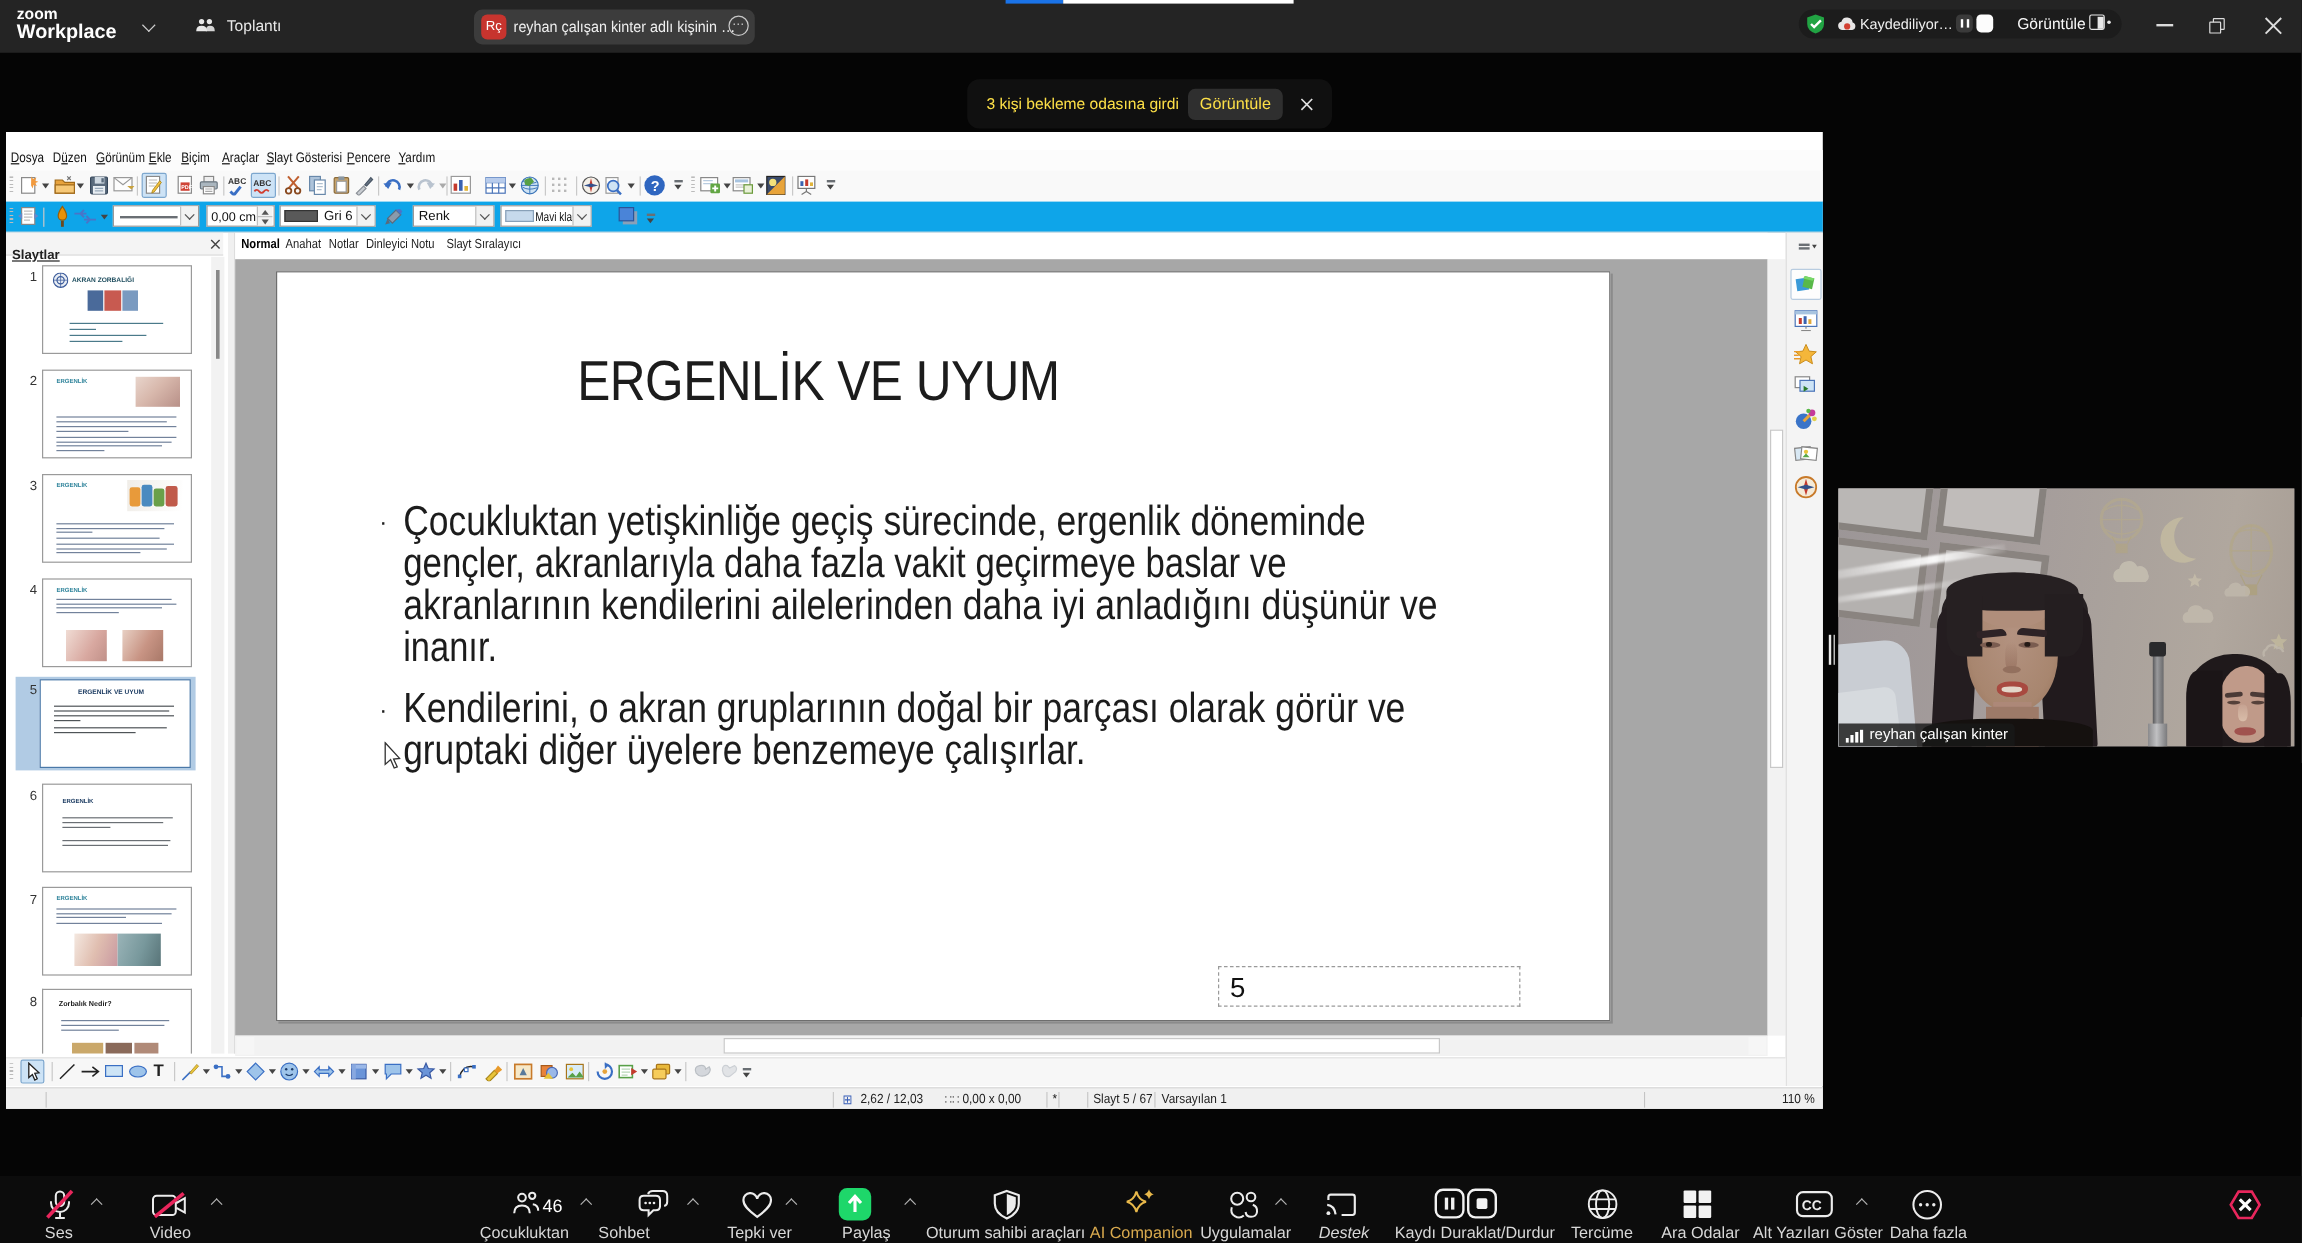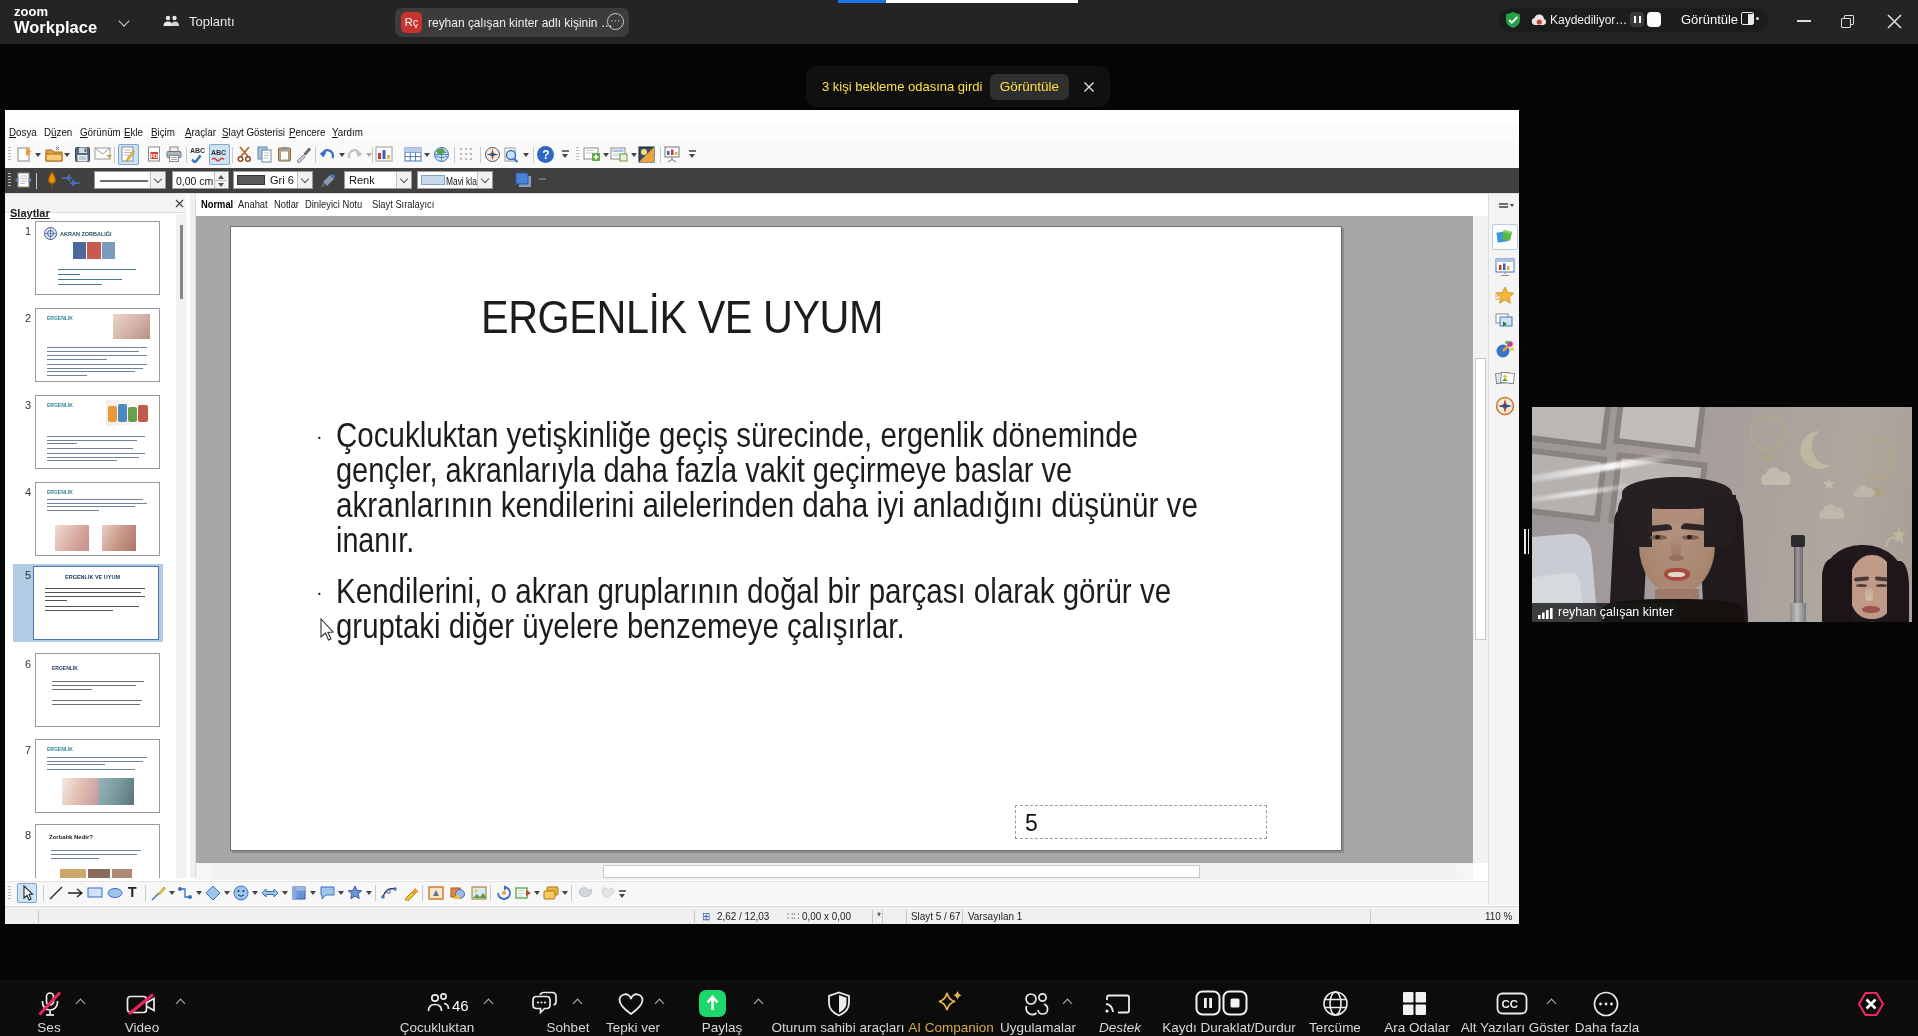--- a/index.html
+++ b/index.html
@@ -16,21 +16,21 @@
   
   #toast { position:absolute; left:806px; top:66px; width:304px; height:41px; background:#101010; border-radius:10px; color:#fde047; font-size:14.5px; }
 
   
   #impress { position:absolute; left:5px; top:110px; width:1514px; height:814px; background:#fff; }
   #im-title { position:absolute; left:0; top:0; width:100%; height:15px; background:#f0f0f0; font-size:11.5px; color:#111; }
   #im-menu { position:absolute; left:0; top:15px; width:100%; height:17px; background:#fcfcfc; font-size:11.5px; color:#111; }
   #im-menu span { position:absolute; top:1px; transform:scaleX(.85); transform-origin:left; white-space:nowrap; }
   #im-menu u { text-decoration:underline; text-underline-offset:1px; }
   #im-tb1 { position:absolute; left:0; top:32px; width:100%; height:26px; background:#f9f9f9; }
-  #im-tb2 { position:absolute; left:0; top:58px; width:100%; height:26px; background:#404040; border-bottom:1px solid #e0e0e0;}
+  #im-tb2 { position:absolute; left:0; top:58px; width:100%; height:26px; background:#0ea5e9; border-bottom:1px solid #e0e0e0;}
   #im-left { position:absolute; left:0; top:84px; width:185px; height:684px; background:#ffffff; }
   #im-left .hdr { position:absolute; left:0; top:0; width:181px; height:19px; background:#f4f4f4; border-bottom:1px solid #ddd; font-size:11px; font-weight:bold; color:#222; }
   #im-splitter { position:absolute; left:185px; top:84px; width:6px; height:684px; background:#f0f0f0; border-right:1px solid #ddd; }
   #im-tabs { position:absolute; left:191px; top:84px; width:1277px; height:22px; background:#ffffff; font-size:11.5px; color:#222; }
   #im-tabs span { position:absolute; top:4px; font-size:11px; transform:scaleX(.85); transform-origin:left; white-space:nowrap; }
   #im-work { position:absolute; left:191px; top:106px; width:1277px; height:647px; background:#a7a7a7; overflow:hidden; }
   #slide { position:absolute; left:34px; top:10px; width:1112px; height:625px; background:#fff; border:1px solid #6e6e6e; box-shadow:2px 2px 0 #8b8b8b; }
   #im-hscroll { position:absolute; left:191px; top:753px; width:1277px; height:17px; background:#f2f2f2; }
   #im-vscroll { position:absolute; left:1468px; top:106px; width:15px; height:647px; background:#f2f2f2; }
   #im-sidebar { position:absolute; left:1483px; top:84px; width:31px; height:711px; background:#f4f4f4; border-left:1px solid #ddd;}
@@ -892,21 +892,21 @@
           <circle cx="18.5" cy="13" r="1.4"></circle>
         </g>
       </svg>
     <svg style="position:absolute;left:1857px;top:11px;" width="28" height="26" viewBox="0 0 28 26">
         <path d="M8.5 2 h11 L26 13 l-6.5 11 h-11 L2 13z" fill="none" stroke="#e8265c" stroke-width="2.2"></path>
         <path d="M9.5 8.5 L18.5 17.5 M18.5 8.5 L9.5 17.5" stroke="#fff" stroke-width="2.6"></path>
       </svg>
     <span class="bb" style="left:49px;">Ses</span>
     <span class="bb" style="left:142px;">Video</span>
     <span class="bb" style="left:437px;">Çocukluktan</span>
-    <span class="bb" style="left:568px;">Sohbet</span>
+    <span class="bb" style="left:520px;">Sohbet</span>
     <span class="bb" style="left:633px;">Tepki ver</span>
     <span class="bb" style="left:722px;">Paylaş</span>
     <span class="bb" style="left:838px;">Oturum sahibi araçları</span>
     <span class="bb" style="left:951px;color:#d8a94e;">AI Companion</span>
     <span class="bb" style="left:1038px;">Uygulamalar</span>
     <span class="bb" style="left:1120px;font-style:italic;">Destek</span>
     <span class="bb" style="left:1229px;">Kaydı Duraklat/Durdur</span>
     <span class="bb" style="left:1335px;">Tercüme</span>
     <span class="bb" style="left:1417px;">Ara Odalar</span>
     <span class="bb" style="left:1515px;">Alt Yazıları Göster</span>

